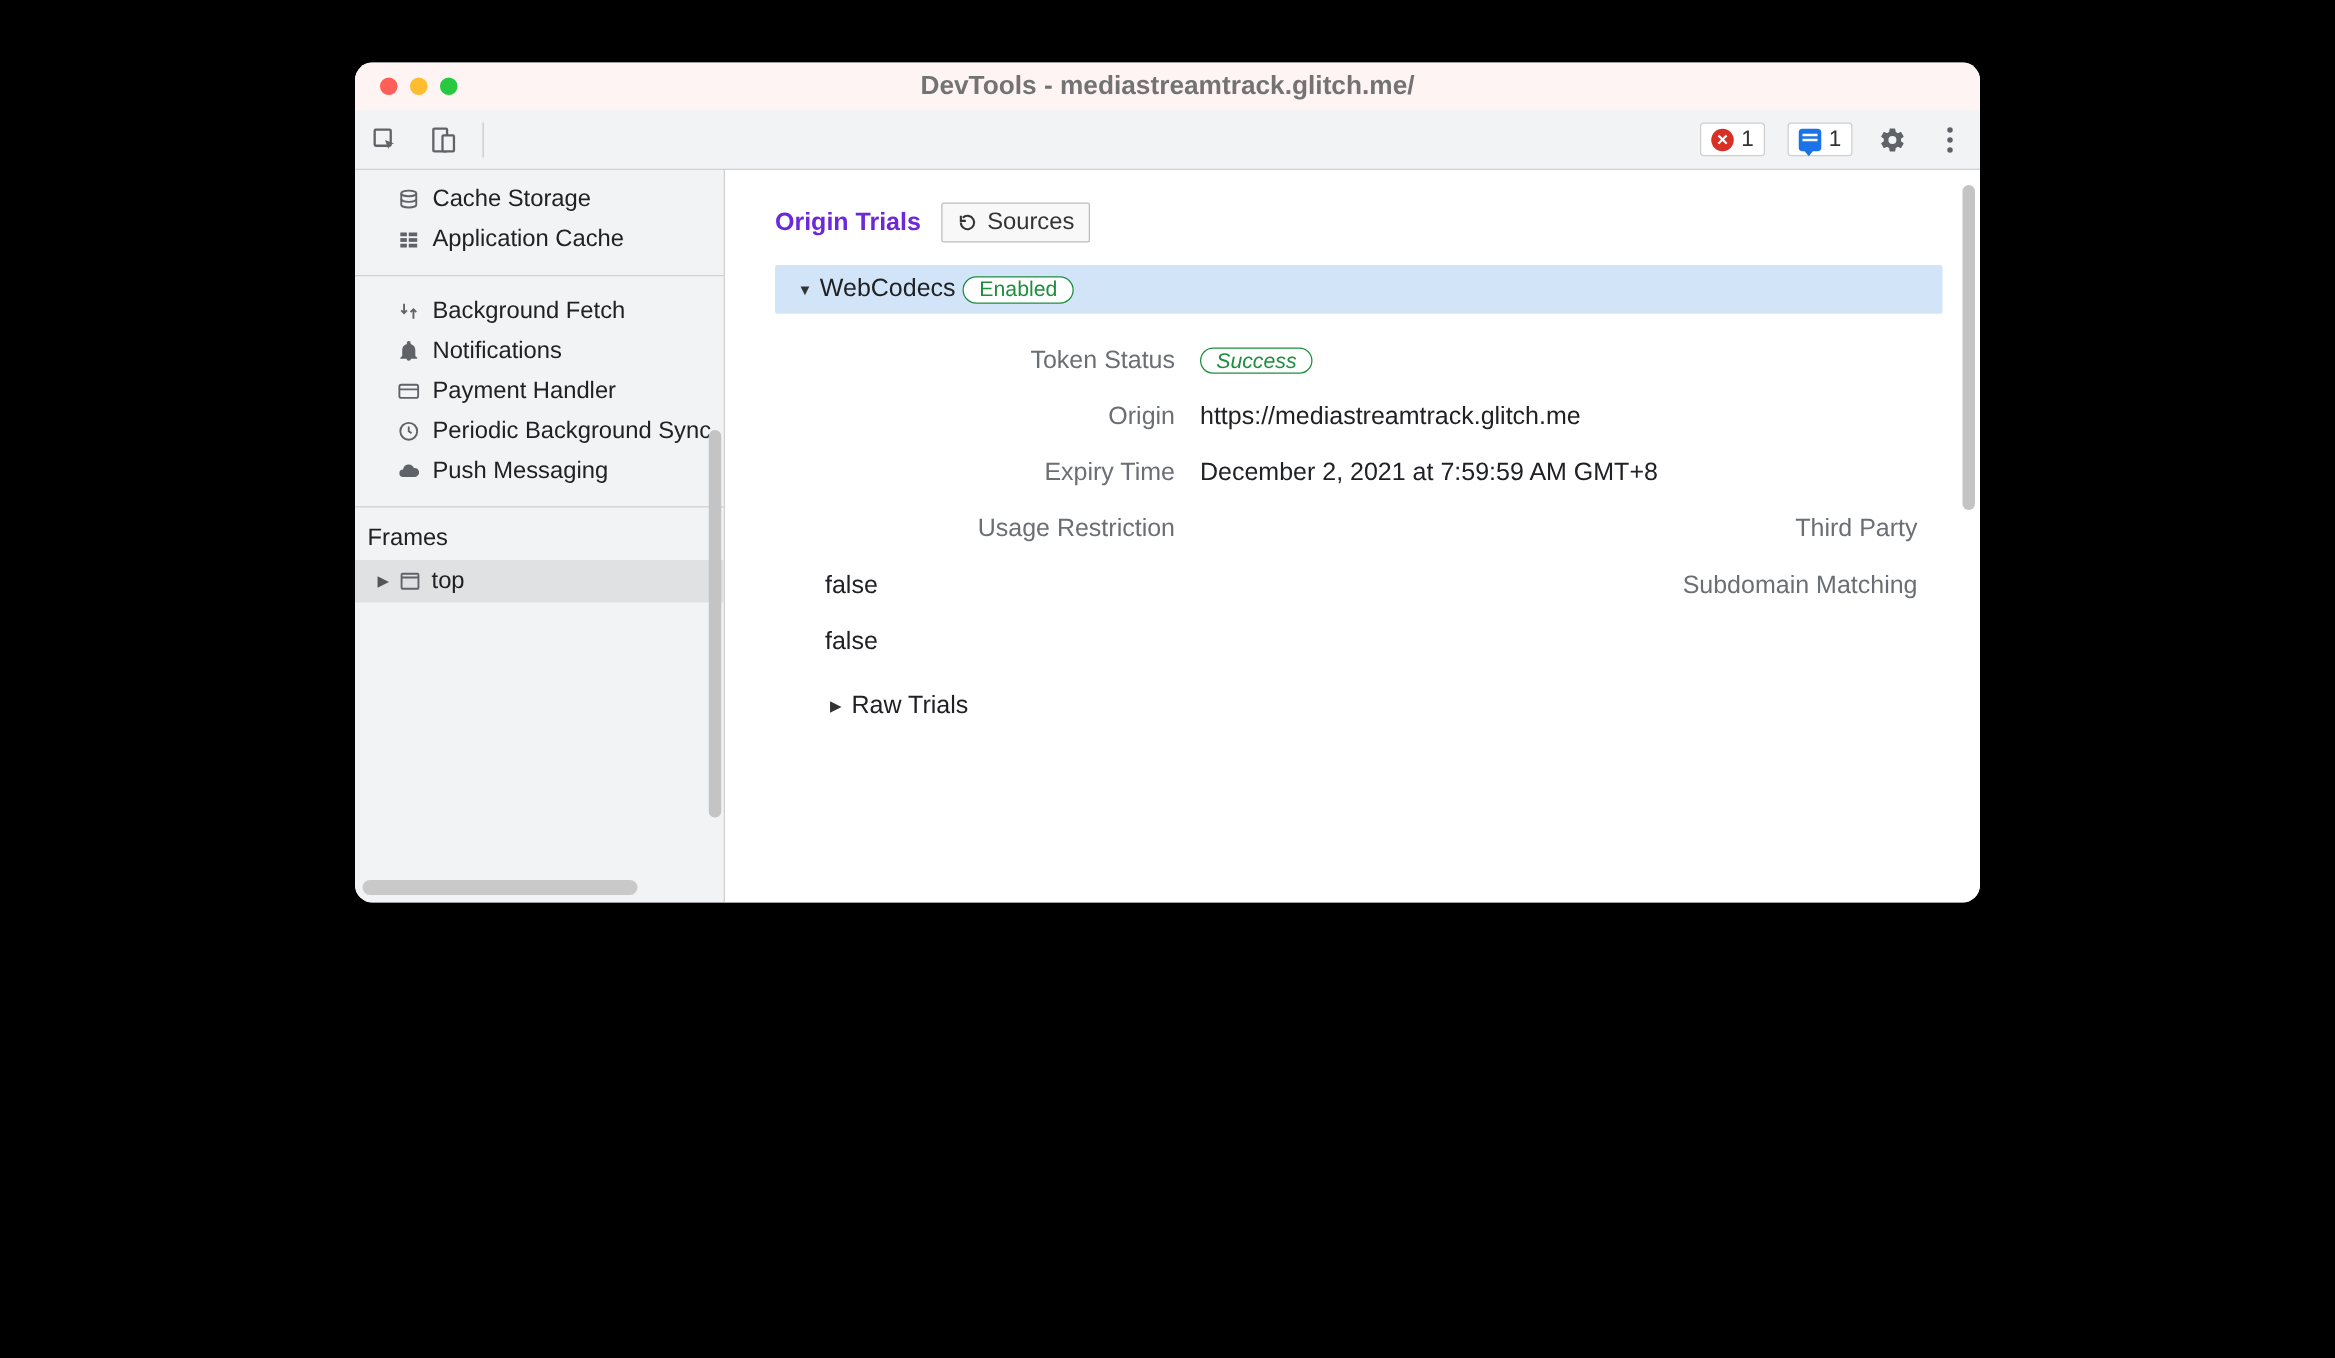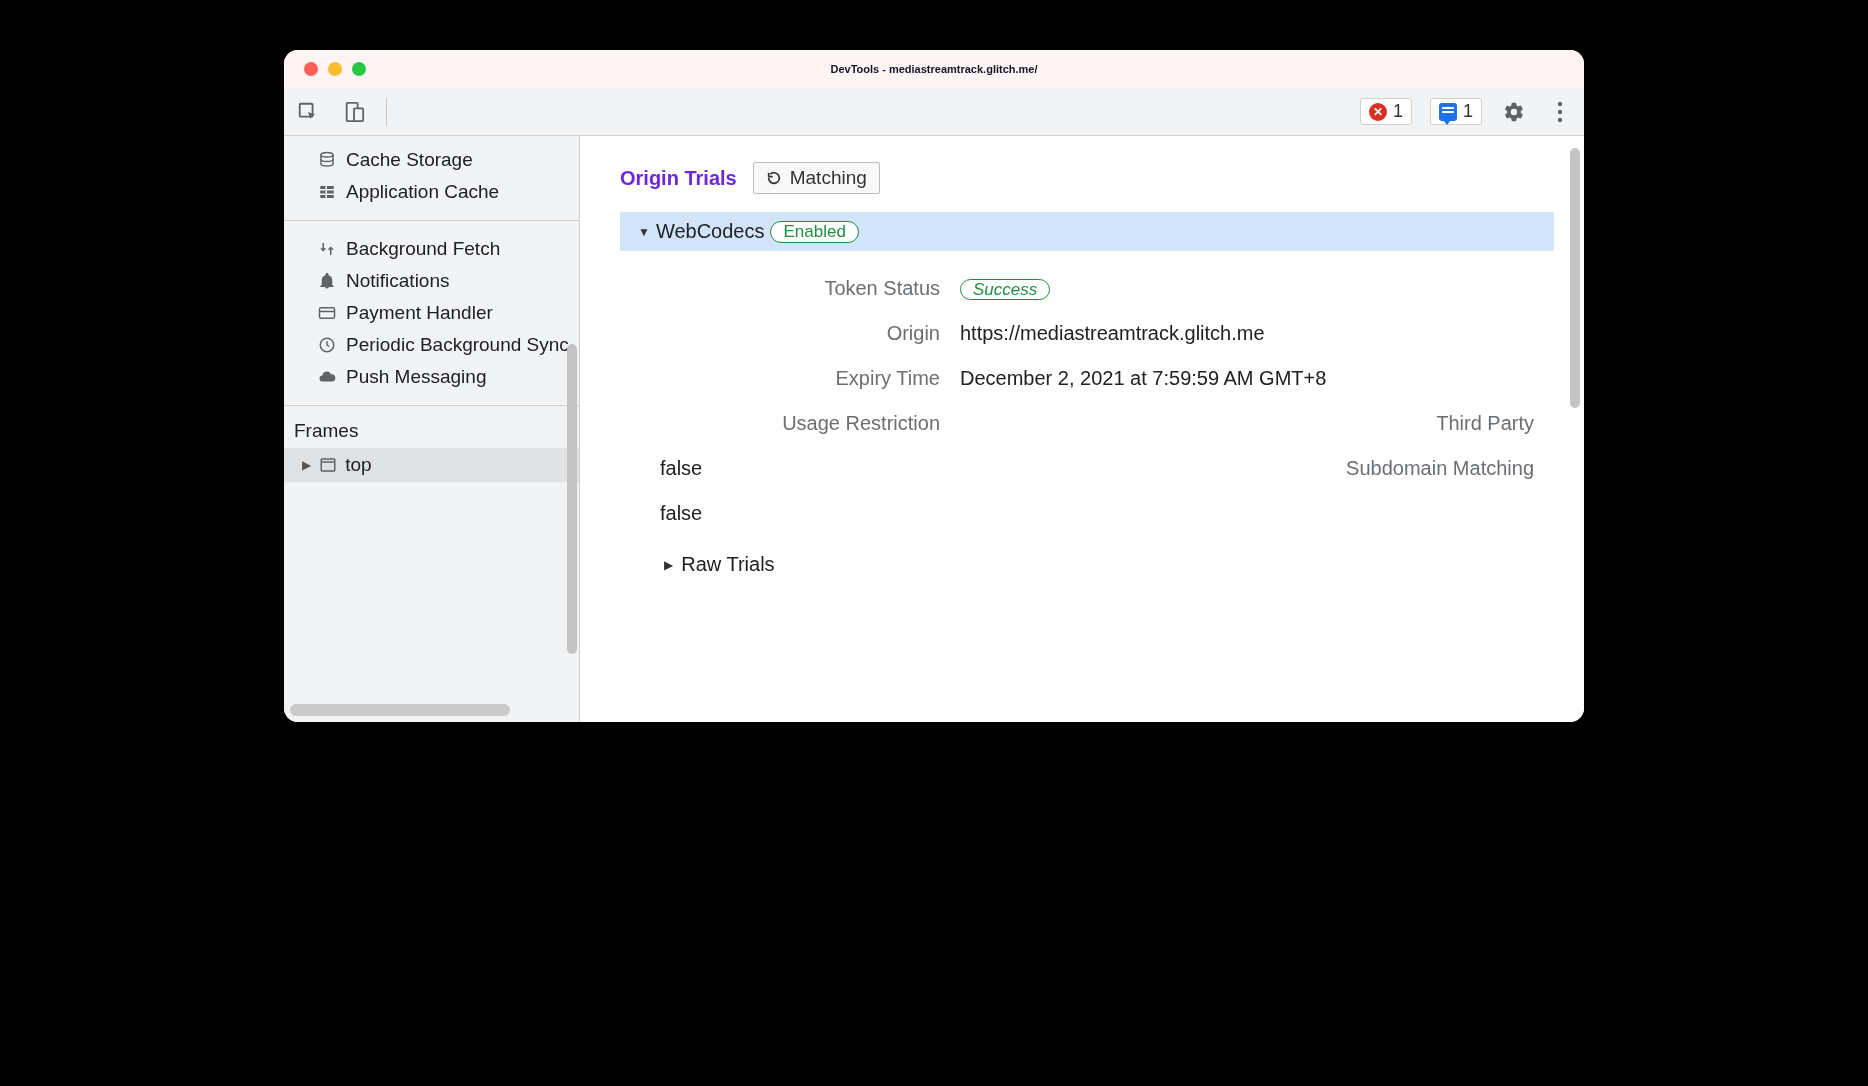--- a/index.html
+++ b/index.html
@@ -38,22 +38,22 @@
     padding-left: 20px;
   }
   .dot { width: 14px; height: 14px; border-radius: 50%; }
   .dot.red { background:#ff5f57; }
   .dot.yellow { background:#febc2e; }
   .dot.green { background:#28c840; }
   .title {
     position: absolute;
     left: 0; right: 0;
     text-align: center;
-    font-size: 11px;
-    color: #0f172a;
+    font-size: 21px;
+    color: #737373;
     font-weight: 600;
     pointer-events: none;
   }
   .toolbar {
     height: 48px;
     background: #f1f3f4;
     border-bottom: 1px solid #d0d0d0;
     display: flex;
     align-items: center;
     padding: 0 10px;
@@ -345,21 +345,21 @@
     <div class="main">
       <div class="ot-head">
         <div class="ot-title">Origin Trials</div>
         <button class="refresh-btn">
           <span>
             <svg width="16" height="16" viewBox="0 0 24 24" fill="none" stroke="#333" stroke-width="2.5">
                 <path d="M4 12a8 8 0 1 0 2.34-5.66"></path>
                 <path d="M4 4v6h6"></path>
               </svg>
           </span>
-          <span>Matching</span>
+          <span>Sources</span>
         </button>
       </div>
 
       <div class="trial-row">
         <span class="tri" style="color:#333">▼</span>
         <span>WebCodecs</span>
         <span class="badge">Enabled</span>
       </div>
 
       <div class="kv">

